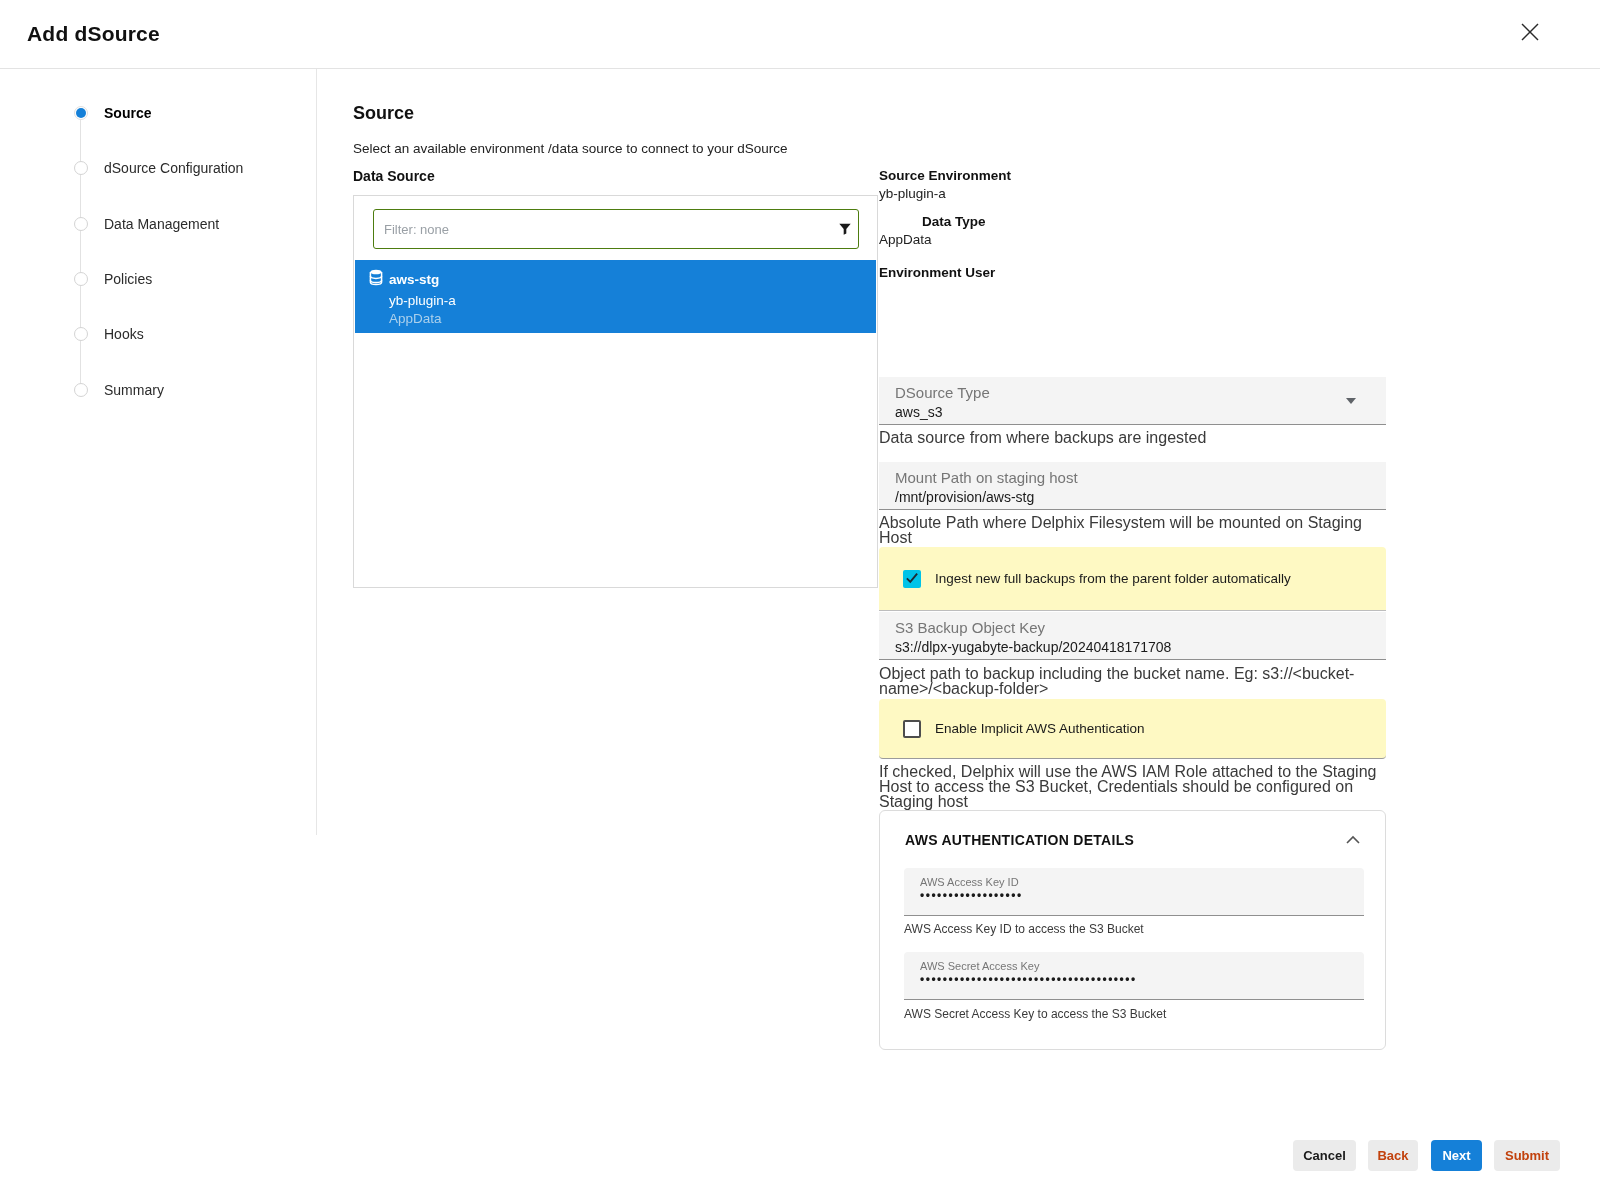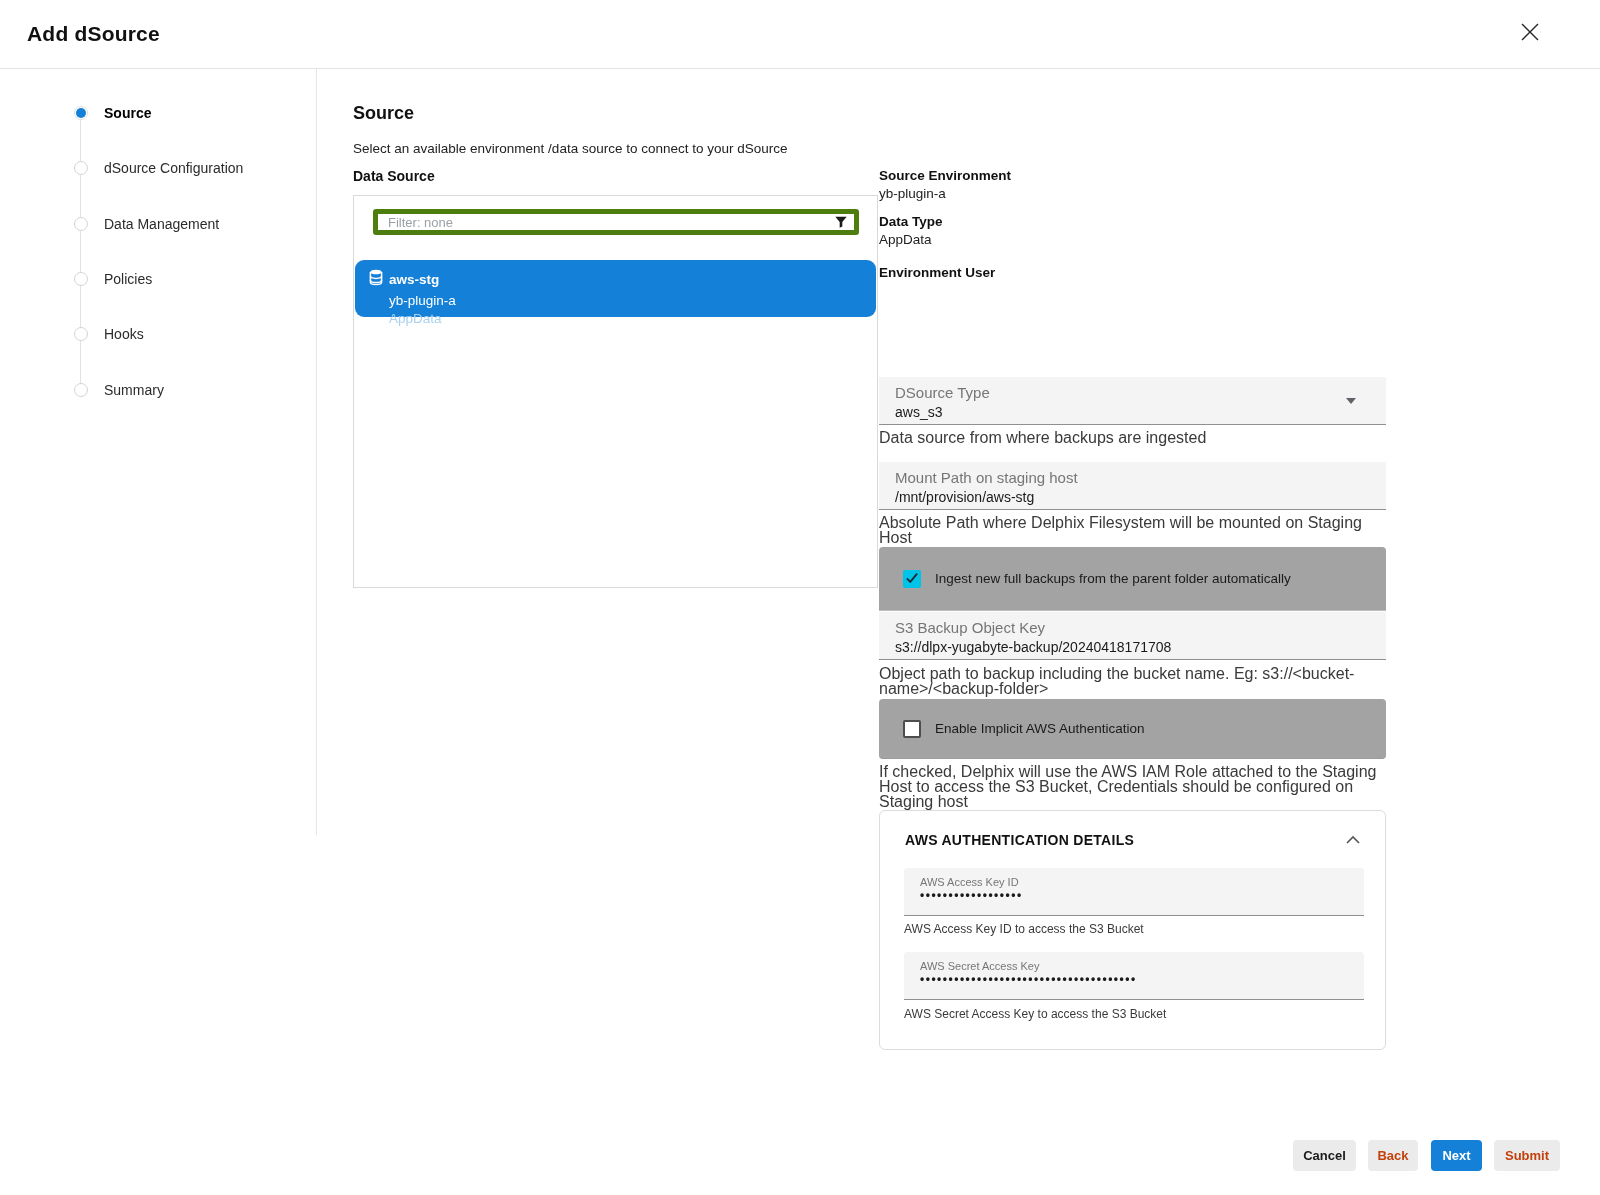--- a/index.html
+++ b/index.html
@@ -24,50 +24,50 @@
     border-radius:50%; background:#1580d8; }
   .step-label { left:104px; font-size:14px; color:#2b2b2b; white-space:nowrap; }
   .step-label.active { font-weight:700; color:#000; }
 
   
   .src-heading { left:353px; top:103px; font-size:18px; font-weight:700; color:#111; }
   .src-desc { left:353px; top:141px; font-size:13.5px; color:#222; }
   .ds-label { left:353px; top:168px; font-size:14px; font-weight:700; color:#111; }
 
   .ds-panel { left:353px; top:195px; width:525px; height:393px; border:1px solid #d9d9d9; background:#fff; }
-  .filter-wrap { position:absolute; left:19px; top:13px; width:486px; height:26px;
-    border:5px solid #4d7c0f; border-radius:3px; background:#fff; display:flex; align-items:center; }
+  .filter-wrap { position:absolute; left:19px; top:13px; width:486px; height:40px;
+    border:1px solid #4d7c0f; border-radius:3px; background:#fff; display:flex; align-items:center; }
   .filter-input { flex:1; border:none; outline:none; background:transparent; padding:0 10px;
     font-size:13px; color:#333; font-family:"Liberation Sans", sans-serif; }
   .filter-input::placeholder { color:#9aa0a6; }
   .filter-icon { width:26px; display:flex; justify-content:center; align-items:center; }
 
-  .ds-item { position:absolute; left:1px; top:64px; width:521px; height:57px;
-    background:#1580d8; color:#fff; padding:9px 0 0 14px; cursor:pointer;border-radius:9px; }
+  .ds-item { position:absolute; left:1px; top:64px; width:521px; height:73px;
+    background:#1580d8; color:#fff; padding:9px 0 0 14px; cursor:pointer; }
   .ds-item-head { display:flex; align-items:center; gap:6px; }
   .ds-item-name { font-size:13.5px; font-weight:700; }
   .ds-item-env { margin:3px 0 0 20px; font-size:13.5px; }
   .ds-item-type { margin:3px 0 0 20px; font-size:13.5px; color:#abd0ec; }
   .fld-label { font-size:13.5px; font-weight:700; color:#111; }
   .fld-value { font-size:13.5px; color:#222; }
 
   .select-box { left:879px; top:291px; width:507px; height:47px; border:1px solid #c9c9c9;
     border-radius:4px; background:#fff; display:flex; align-items:center; cursor:pointer; }
   .select-box .sel-text { padding-left:16px; font-size:13.5px; color:#222; flex:1; }
   .caret { width:0; height:0; border-left:5px solid transparent; border-right:5px solid transparent;
     border-top:6px solid #5f6368; margin-right:16px; }
 
   .filled-field { background:#f4f4f4; border-bottom:1px solid #8f8f8f; width:507px; height:48px;
     padding:7px 14px 0 16px; position:absolute; left:879px; }
   .filled-field .ff-label { font-size:15px; color:#767676; }
   .filled-field .ff-value { font-size:14px; color:#1a1a1a; margin-top:3px; }
   .filled-field .ff-caret { position:absolute; right:14px; top:21px; }
   .helper { position:absolute; left:879px; font-size:16px; color:#3a3a3a; width:512px; line-height:15px; }
 
-  .chk-row { position:absolute; left:879px; width:507px; background:#a3a3a3;
+  .chk-row { position:absolute; left:879px; width:507px; background:#fef9c3;
     display:flex; align-items:center; border-radius:4px 4px 0 0; }
   .chk-row.bordered { border-bottom:1px solid #bdbdbd; }
   .chk-row.single { border-bottom:1px solid #9b9b9b; border-radius:4px; }
   .checkbox { width:18px; height:18px; border-radius:2px; margin-left:24px; flex:0 0 auto;
     display:flex; align-items:center; justify-content:center; cursor:pointer; }
   .checkbox.checked { background:#00c3e8; }
   .checkbox.unchecked { background:#fff; border:2px solid #4d4d4d; }
   .chk-label { margin-left:14px; font-size:13.5px; color:#1a1a1a; }
 
   .dots { letter-spacing:1.5px; font-size:12px; font-weight:700; color:#1a1a1a; }
@@ -156,21 +156,21 @@
         <span class="ds-item-name">aws-stg</span>
       </div>
       <div class="ds-item-env">yb-plugin-a</div>
       <div class="ds-item-type">AppData</div>
     </div>
   </div>
 
   <div class="abs fld-label" style="left:879px; top:168px;">Source Environment</div>
   <div class="abs fld-value" style="left:879px; top:186px;">yb-plugin-a</div>
 
-  <div class="abs fld-label" style="left:879px; top:214px;">Data Type</div>
+  <div class="abs fld-label" style="left:879px; top:214px;padding-left:43px;">Data Type</div>
   <div class="abs fld-value" style="left:879px; top:232px;">AppData</div>
 
   <div class="abs fld-label" style="left:879px; top:265px;">Environment User</div>
 
 
   <div class="filled-field" style="top:377px;">
     <div class="ff-label">DSource Type</div>
     <div class="ff-value">aws_s3</div>
     <span class="caret ff-caret"></span>
   </div>

